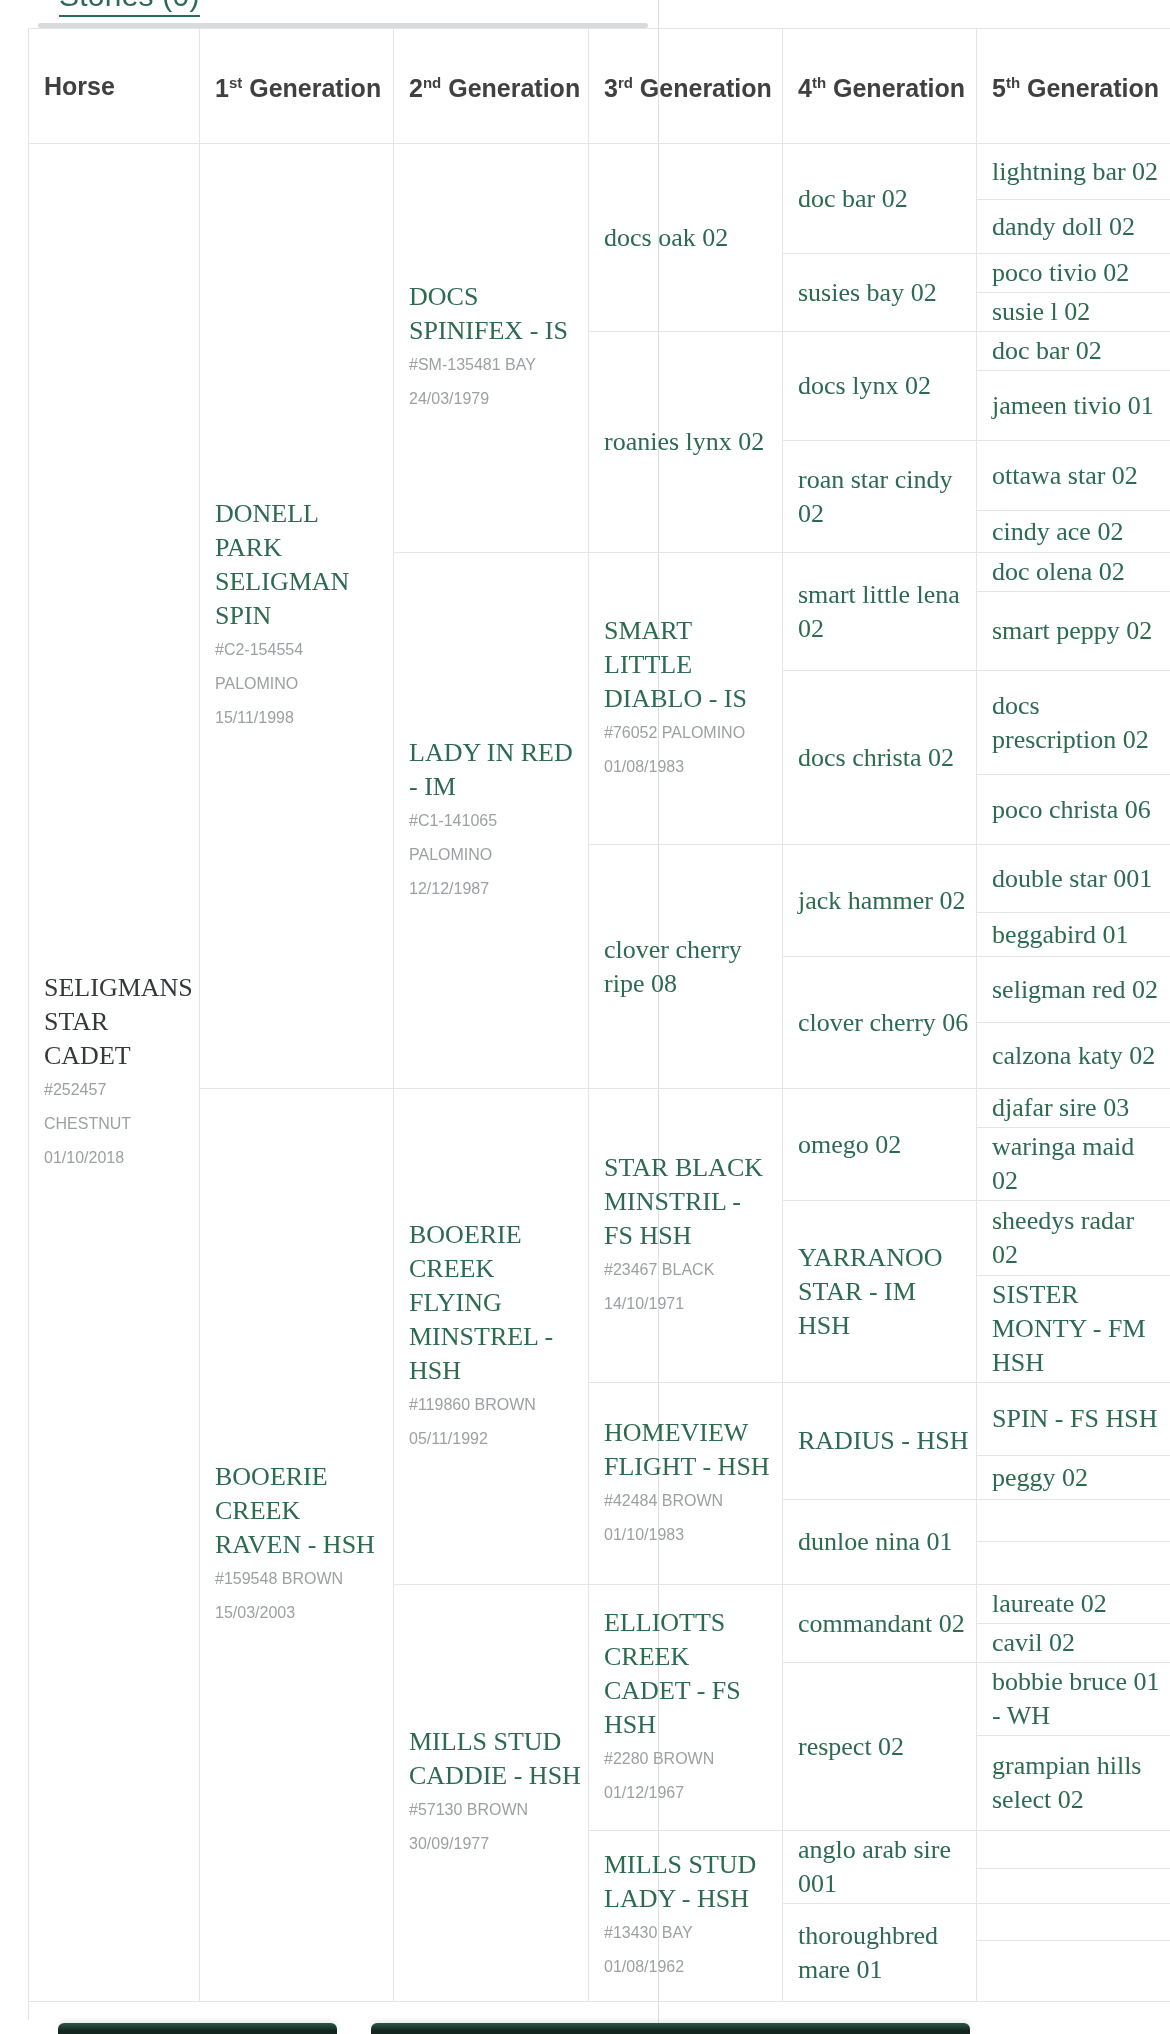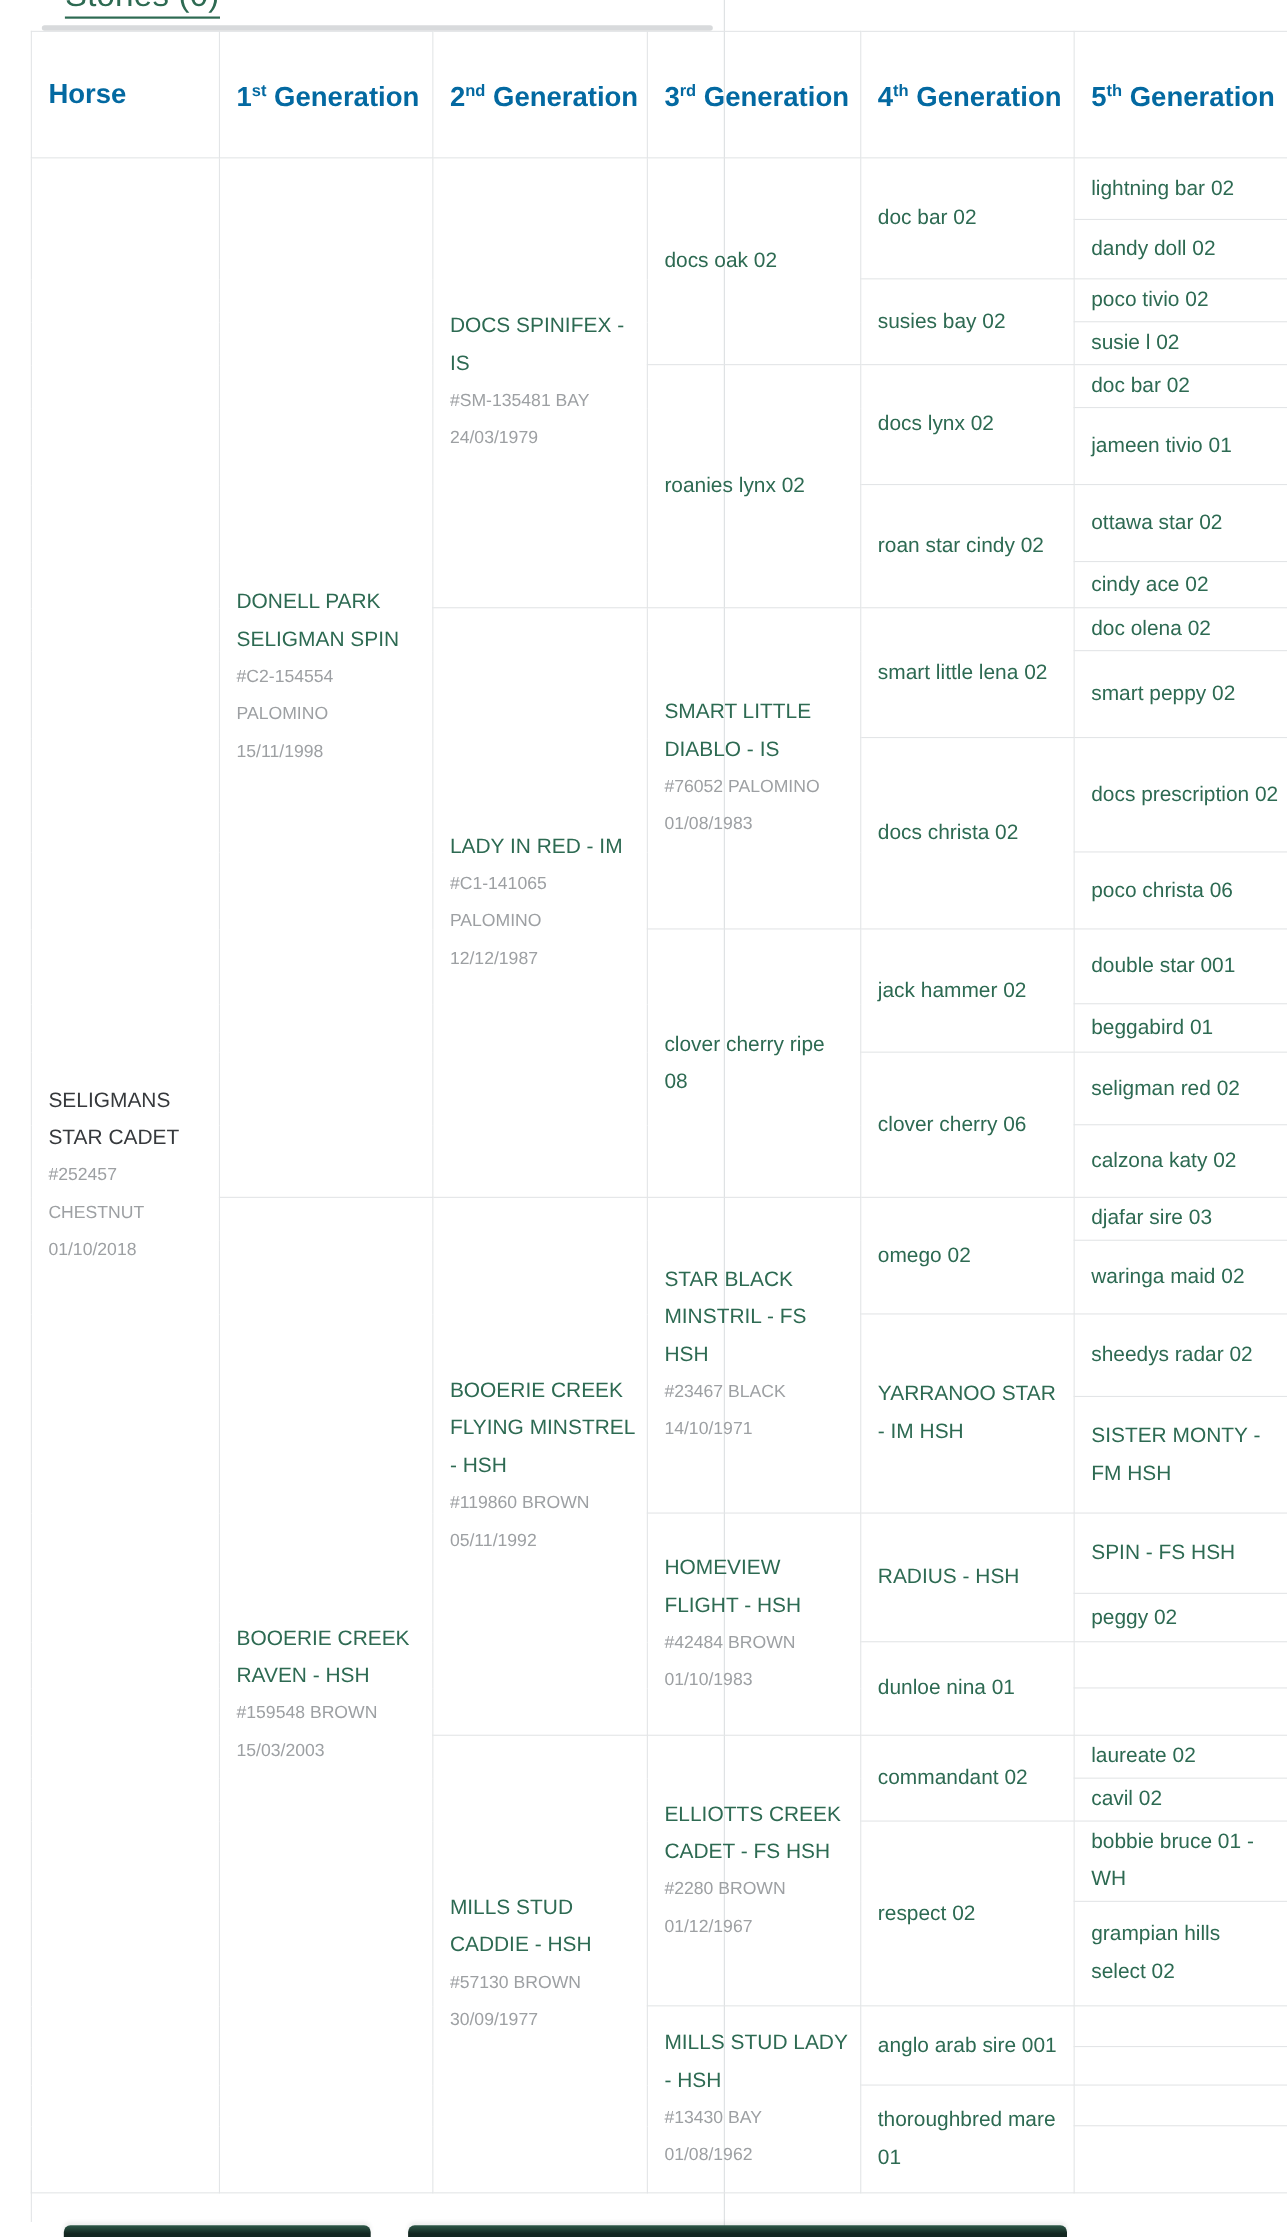--- a/index.html
+++ b/index.html
@@ -37,25 +37,25 @@
   }
   col.c0{width:171px}col.c1{width:194px}col.c2{width:195px}
   col.c3{width:194px}col.c4{width:194px}col.c5{width:194px}
   #pedigree th,#pedigree td{
     border:1px solid #e3e5e7;
     vertical-align:middle;text-align:left;
     padding:2px 6px 2px 15px;
     background:transparent;overflow:hidden;
   }
   #pedigree th{
-    font-size:25px;font-weight:700;color:#0369a1;line-height:35px;
+    font-size:25px;font-weight:700;color:#404040;line-height:35px;
     height:110px;
   }
   #pedigree th sup{font-size:15px;font-weight:700;}
-  .cell-name{color:#2d6a52;font-size:19px;line-height:34px;font-weight:400;}
+  .cell-name{color:#2d6a52;font-size:26px;line-height:34px;font-weight:400;font-family:Liberation Serif, serif;}
   .horse-name{color:#36393c;}
   .cell-detail{color:#9da0a3;font-size:16px;line-height:34px;}
   
   .bottom-btn{
     position:absolute;top:2023px;height:11px;
     background:linear-gradient(to bottom,#2d5747,#132620 70%);
     border-radius:6px 6px 0 0;z-index:3;
     box-shadow:0 -3px 4px rgba(0,0,0,.07);
   }
   #bottom-btn-left{left:58px;width:279px;}

